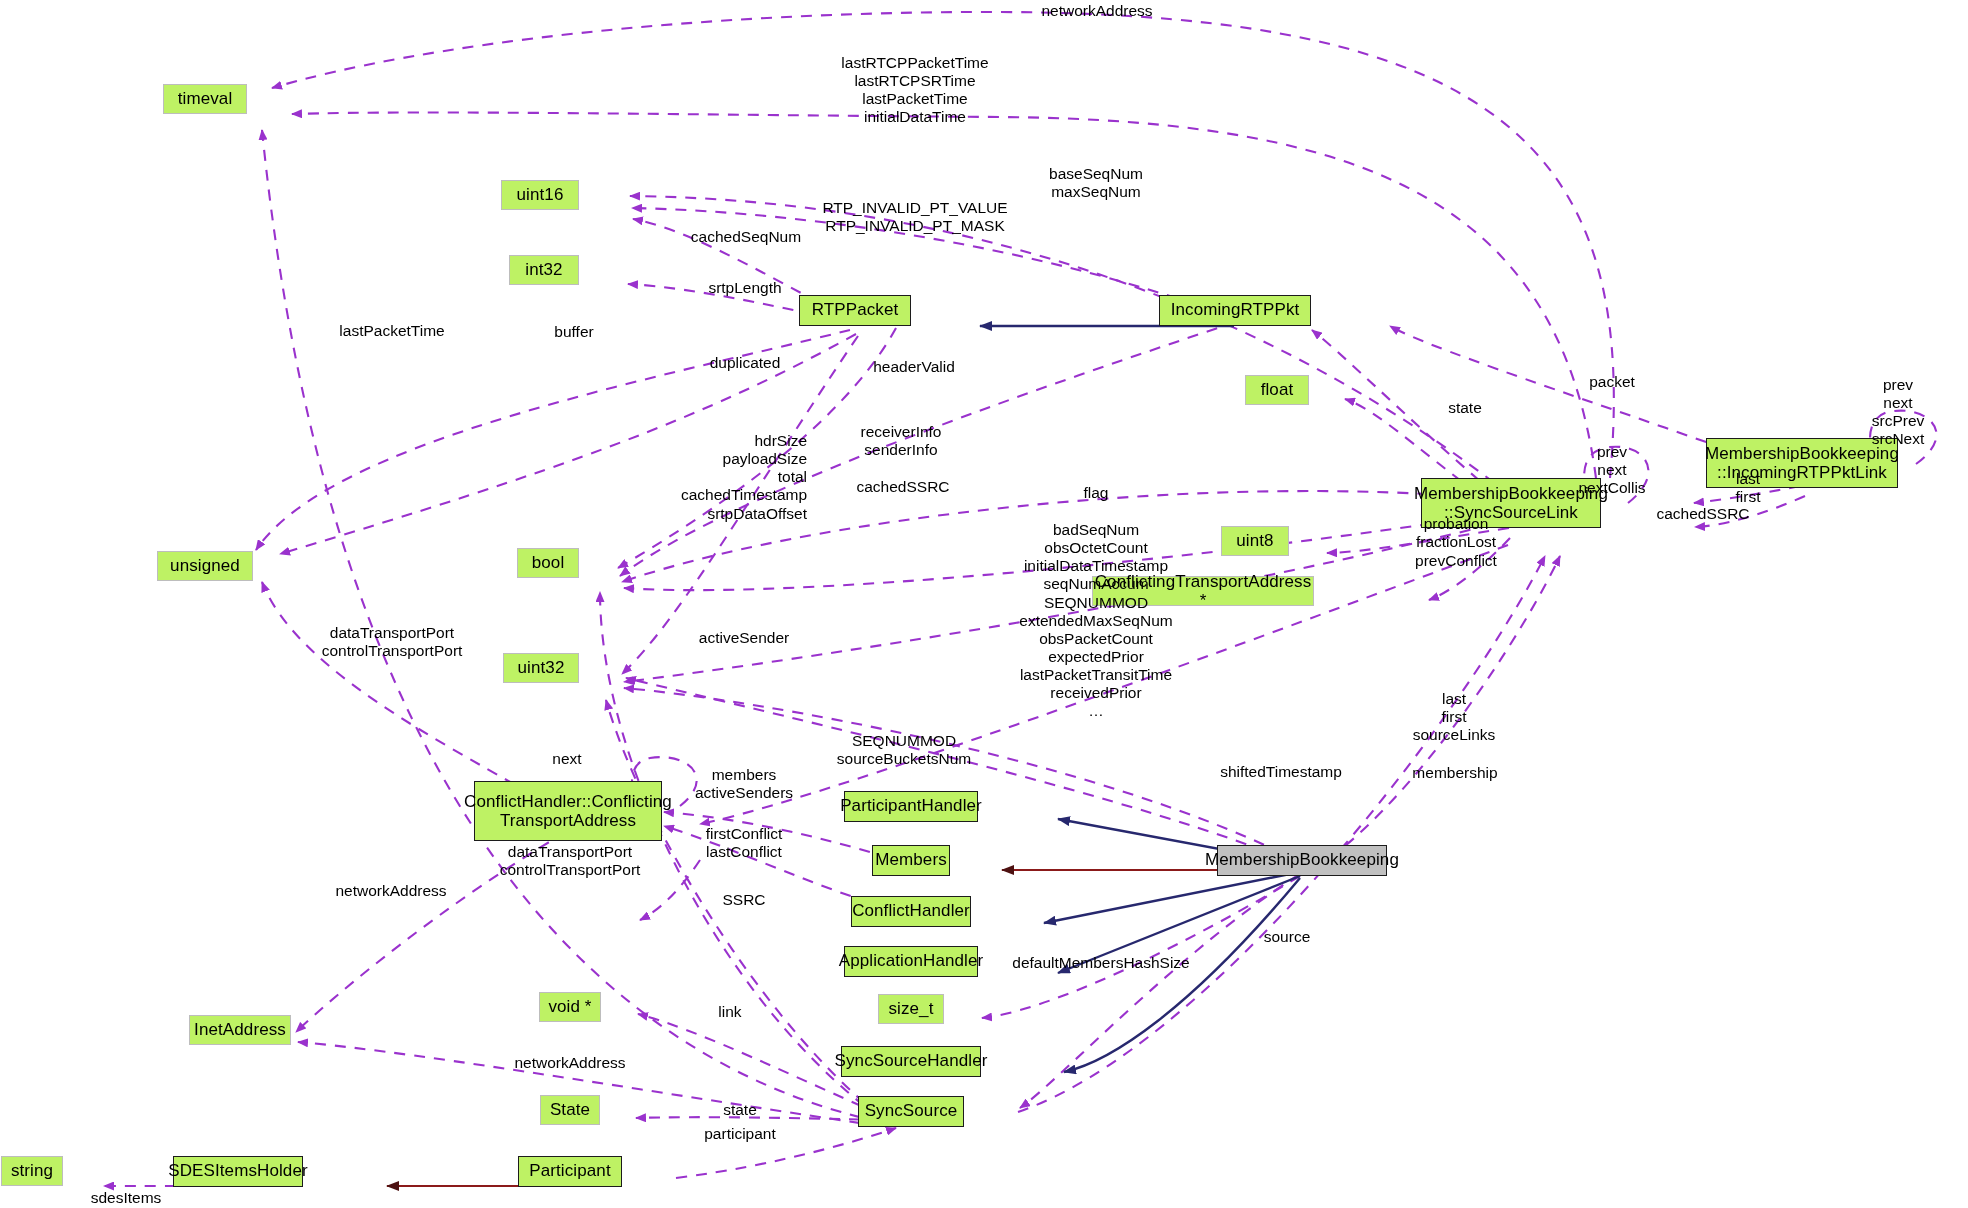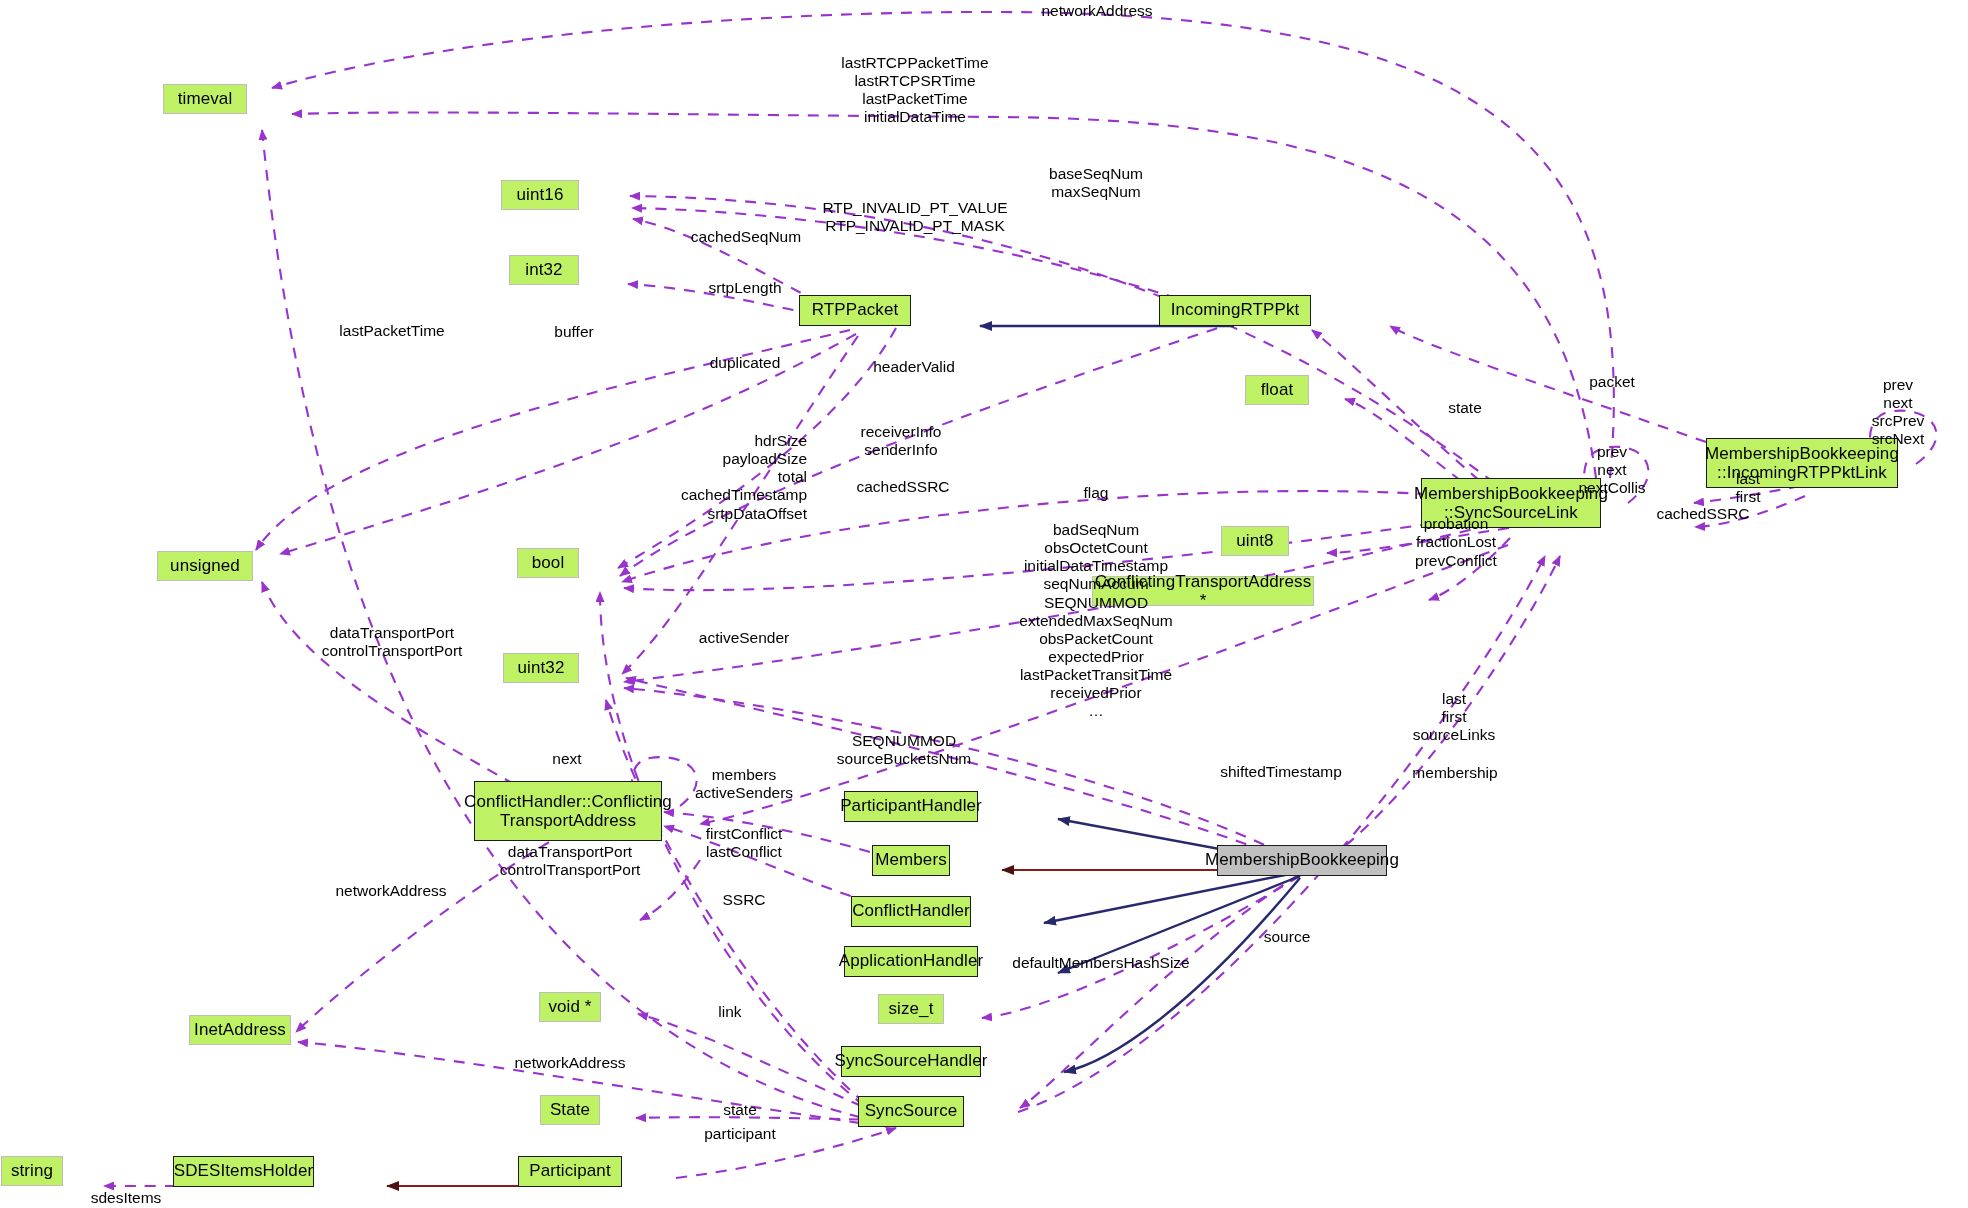--- a/index.html
+++ b/index.html
@@ -211,21 +211,21 @@
       <div class="node type-current" style="left: 1217px; top: 844.5px; width: 170px; height: 31px;"><span>MembershipBookkeeping</span></div>
       <div class="node type-class" style="left: 851px; top: 895.5px; width: 120px; height: 31px;"><span>ConflictHandler</span></div>
       <div class="node type-class" style="left: 844px; top: 945.5px; width: 134px; height: 31px;"><span>ApplicationHandler</span></div>
       <div class="node type-plain" style="left: 539px; top: 992px; width: 62px; height: 30px;"><span>void *</span></div>
       <div class="node type-plain" style="left: 878px; top: 994px; width: 66px; height: 30px;"><span>size_t</span></div>
       <div class="node type-plain" style="left: 189px; top: 1015px; width: 102px; height: 30px;"><span>InetAddress</span></div>
       <div class="node type-class" style="left: 841px; top: 1045.5px; width: 140px; height: 31px;"><span>SyncSourceHandler</span></div>
       <div class="node type-plain" style="left: 540px; top: 1095px; width: 60px; height: 30px;"><span>State</span></div>
       <div class="node type-class" style="left: 858px; top: 1095.5px; width: 106px; height: 31px;"><span>SyncSource</span></div>
       <div class="node type-plain" style="left: 1px; top: 1156px; width: 62px; height: 30px;"><span>string</span></div>
-      <div class="node type-class" style="left: 173px; top: 1155.5px; width: 141px; height: 31px;"><span>SDESItemsHolder</span></div>
+      <div class="node type-class" style="left: 173px; top: 1155.5px; width: 130px; height: 31px;"><span>SDESItemsHolder</span></div>
       <div class="node type-class" style="left: 518px; top: 1155.5px; width: 104px; height: 31px;"><span>Participant</span></div>
     </div>
   <div id="label-layer">
       <div class="edge-label" style="left: 1097px; top: 2px;">networkAddress</div>
       <div class="edge-label" style="left: 915px; top: 54px;">lastRTCPPacketTime
 lastRTCPSRTime
 lastPacketTime
 initialDataTime</div>
       <div class="edge-label" style="left: 1096px; top: 165px;">baseSeqNum
 maxSeqNum</div>

